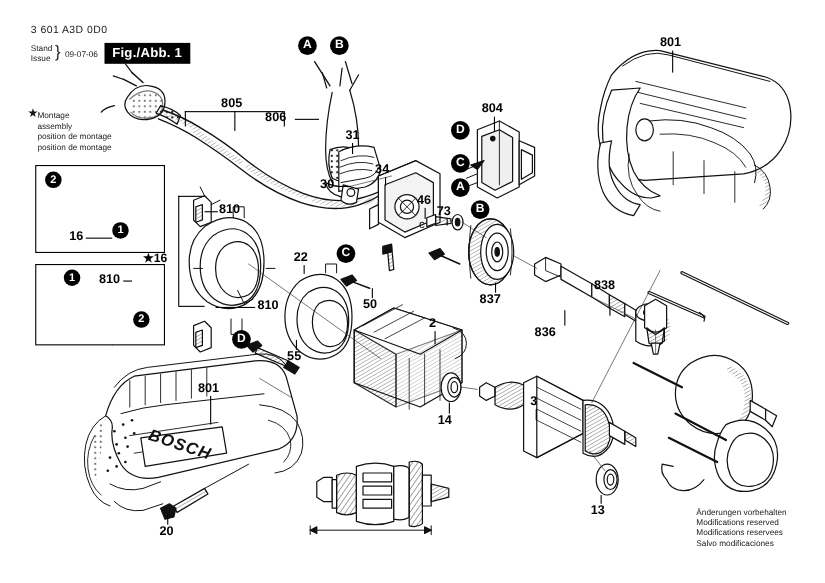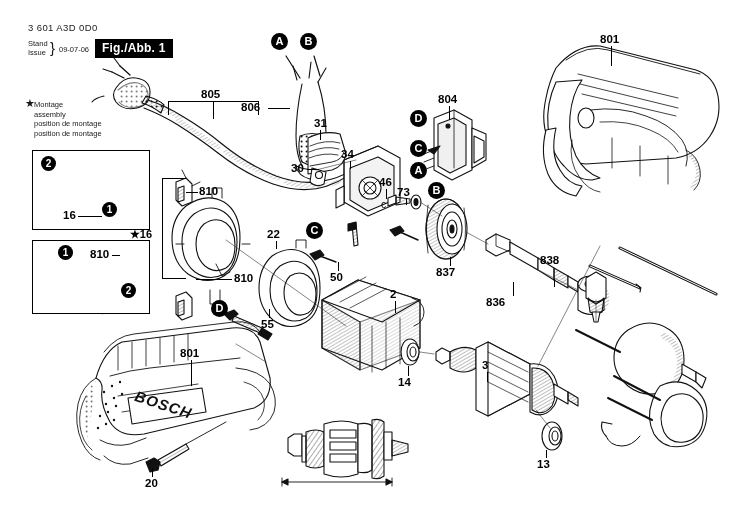--- a/index.html
+++ b/index.html
@@ -151,20 +151,26 @@
   <div class="hdr-fig">Fig./Abb. 1</div>
 
   <div class="montage">
     <span class="star">★</span>
     <span>Montage</span><br>
     <span>assembly</span><br>
     <span>position de montage</span><br>
     <span>position de montage</span>
   </div>
 
+  <div class="disclaimer">
+    <span>Änderungen vorbehalten</span><br>
+    <span>Modifications reserved</span><br>
+    <span>Modifications reservees</span><br>
+    <span>Salvo modificaciones</span>
+  </div>
 
   <svg class="art" width="750" height="530" viewBox="0 0 750 530">
     <defs>
       <pattern id="hatch" width="4" height="4" patternUnits="userSpaceOnUse" patternTransform="rotate(35)">
         <line x1="0" y1="0" x2="0" y2="4" stroke="#111" stroke-width="0.7"></line>
       </pattern>
       <pattern id="dots" width="5" height="5" patternUnits="userSpaceOnUse">
         <circle cx="1.6" cy="1.6" r="1" fill="#111"></circle>
       </pattern>
       <pattern id="fine" width="3" height="3" patternUnits="userSpaceOnUse" patternTransform="rotate(60)">

